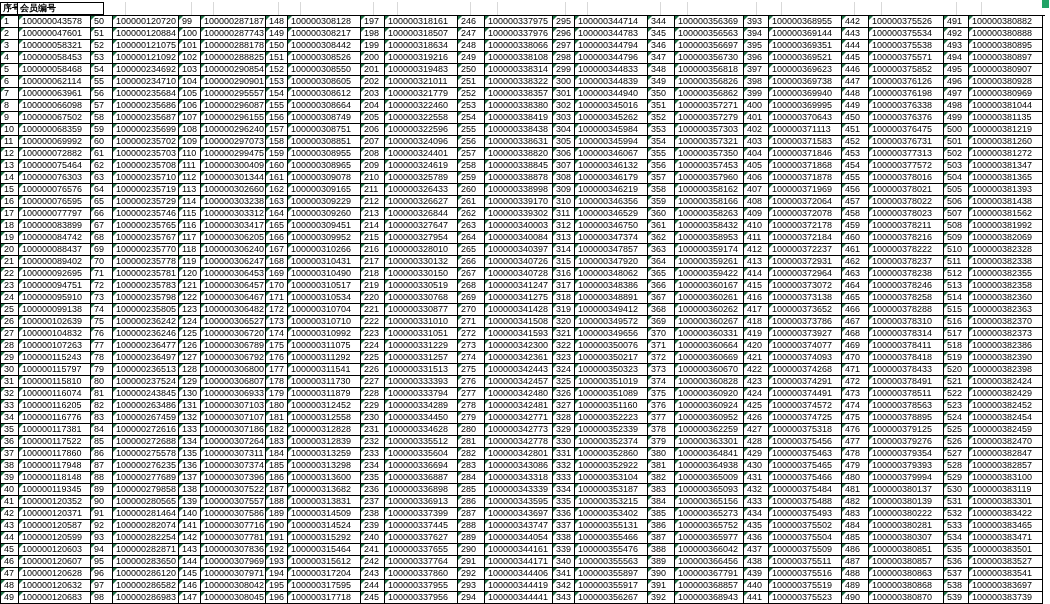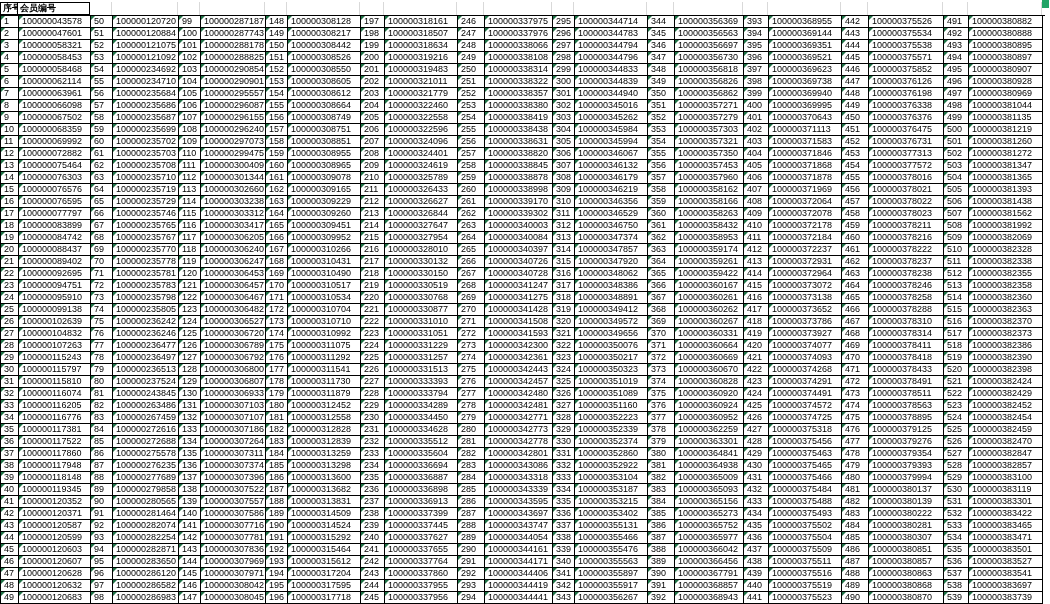--- a/index.html
+++ b/index.html
@@ -38,21 +38,21 @@
     position:absolute; top:0; right:1px; width:7px; height:8px;
     background:#21a366;
   }
 </style>
 </head>
 <body>
 
 <div class="sheet">
   <div class="hdr-row">
     <div class="hcell" style="width:18px">序号</div>
-    <div class="hcell" style="width:73px">会员编号</div>
+    <div class="hcell" style="width:87px">会员编号</div>
 
   <div class="hfill" style="width: 22px;"></div>
       <div class="hfill" style="width: 66px;"></div>
       <div class="hfill" style="width: 22px;"></div>
       <div class="hfill" style="width: 65px;"></div>
       <div class="hfill" style="width: 22px;"></div>
       <div class="hfill" style="width: 73px;"></div>
       <div class="hfill" style="width: 24px;"></div>
       <div class="hfill" style="width: 73px;"></div>
       <div class="hfill" style="width: 27px;"></div>

